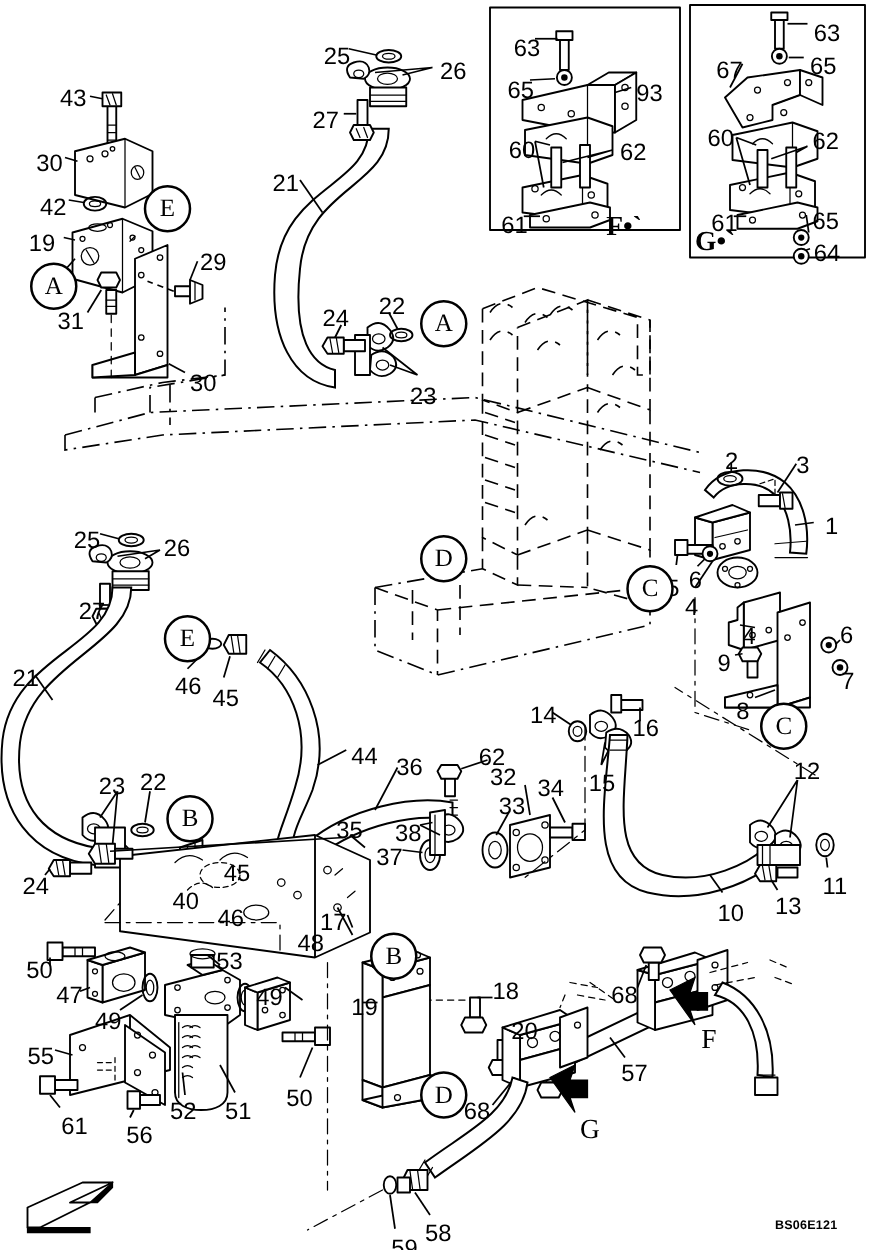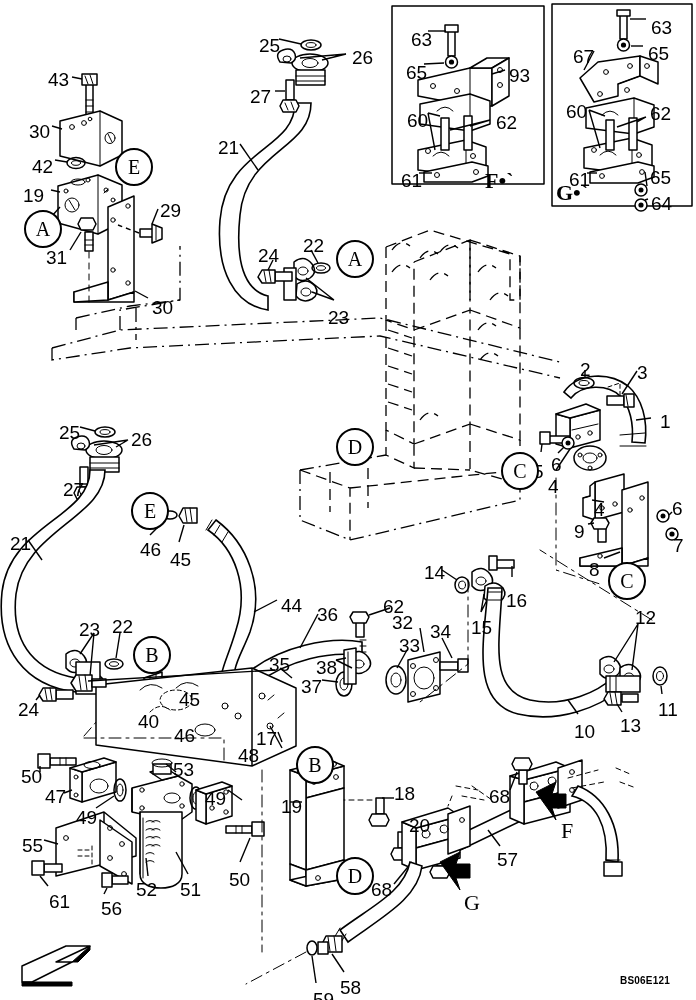--- a/index.html
+++ b/index.html
@@ -757,21 +757,21 @@
   <span class="callout" style="left:317px;top:605px">36</span>
   <span class="callout" style="left:383px;top:597px">62</span>
   <span class="callout" style="left:392px;top:613px">32</span>
   <span class="callout" style="left:399px;top:636px">33</span>
   <span class="callout" style="left:430px;top:622px">34</span>
   <span class="callout" style="left:269px;top:655px">35</span>
   <span class="callout" style="left:316px;top:658px">38</span>
   <span class="callout" style="left:301px;top:677px">37</span>
   <span class="callout" style="left:256px;top:729px">17</span>
   <span class="callout" style="left:424px;top:563px">14</span>
-  <span class="callout" style="left:506px;top:591px">16</span>
+  <span class="callout" style="left:506px;top:574px">16</span>
   <span class="callout" style="left:471px;top:618px">15</span>
   <span class="callout" style="left:635px;top:608px">12</span>
   <span class="callout" style="left:658px;top:700px">11</span>
   <span class="callout" style="left:620px;top:716px">13</span>
   <span class="callout" style="left:574px;top:722px">10</span>
   <span class="callout" style="left:394px;top:784px">18</span>
   <span class="callout" style="left:281px;top:797px">19</span>
   <span class="callout" style="left:409px;top:816px">20</span>
   <span class="callout" style="left:489px;top:787px">68</span>
   <span class="callout" style="left:371px;top:880px">68</span>

